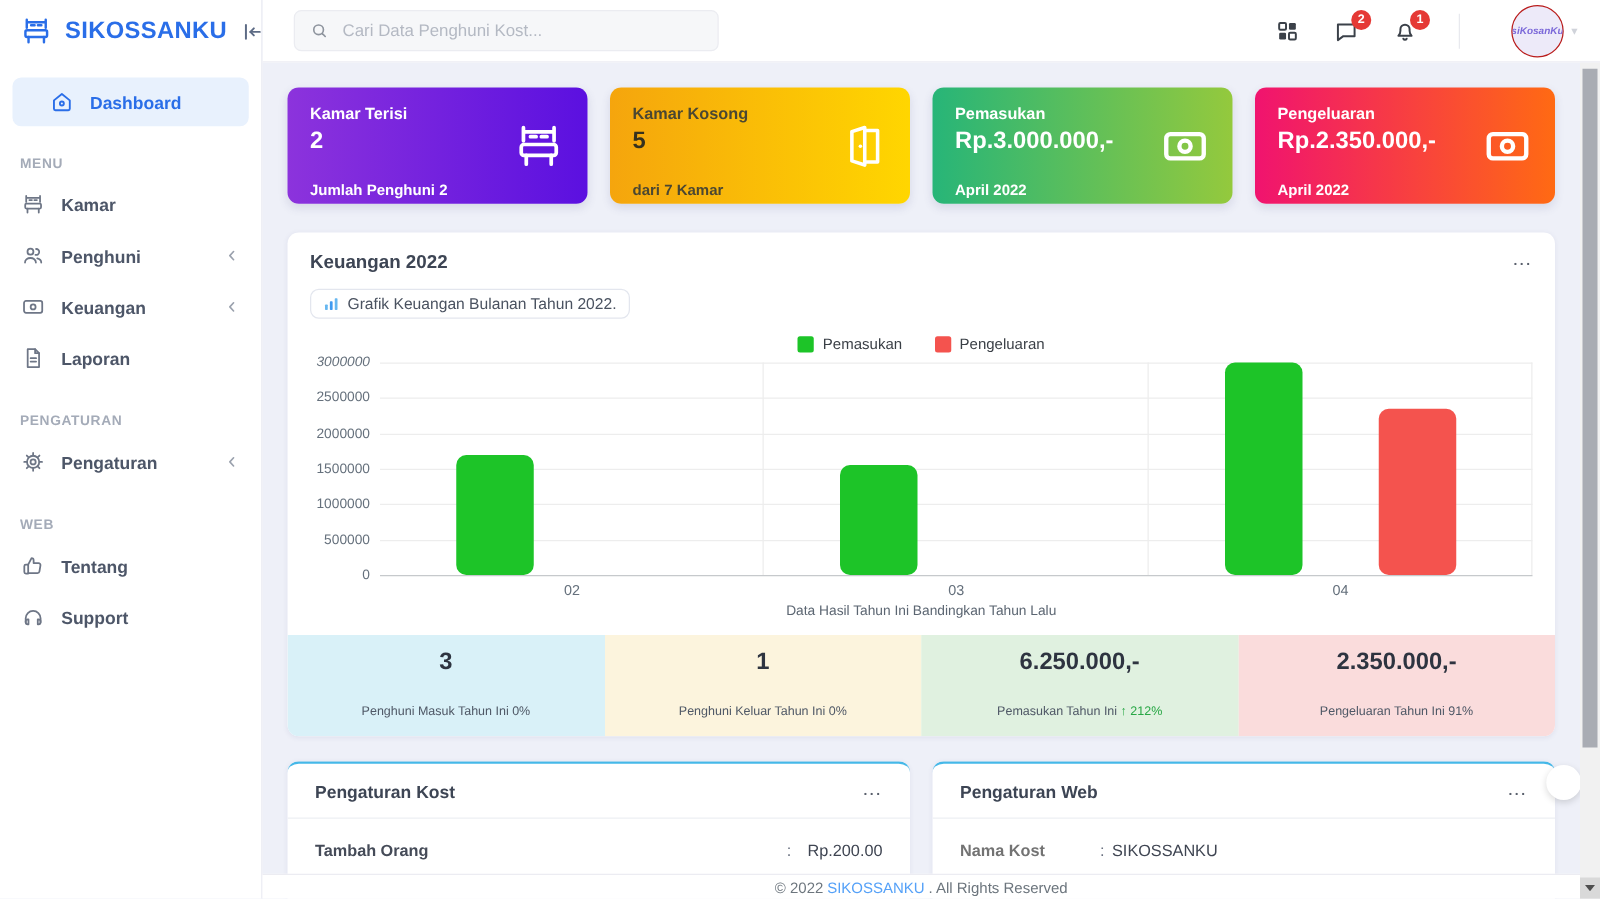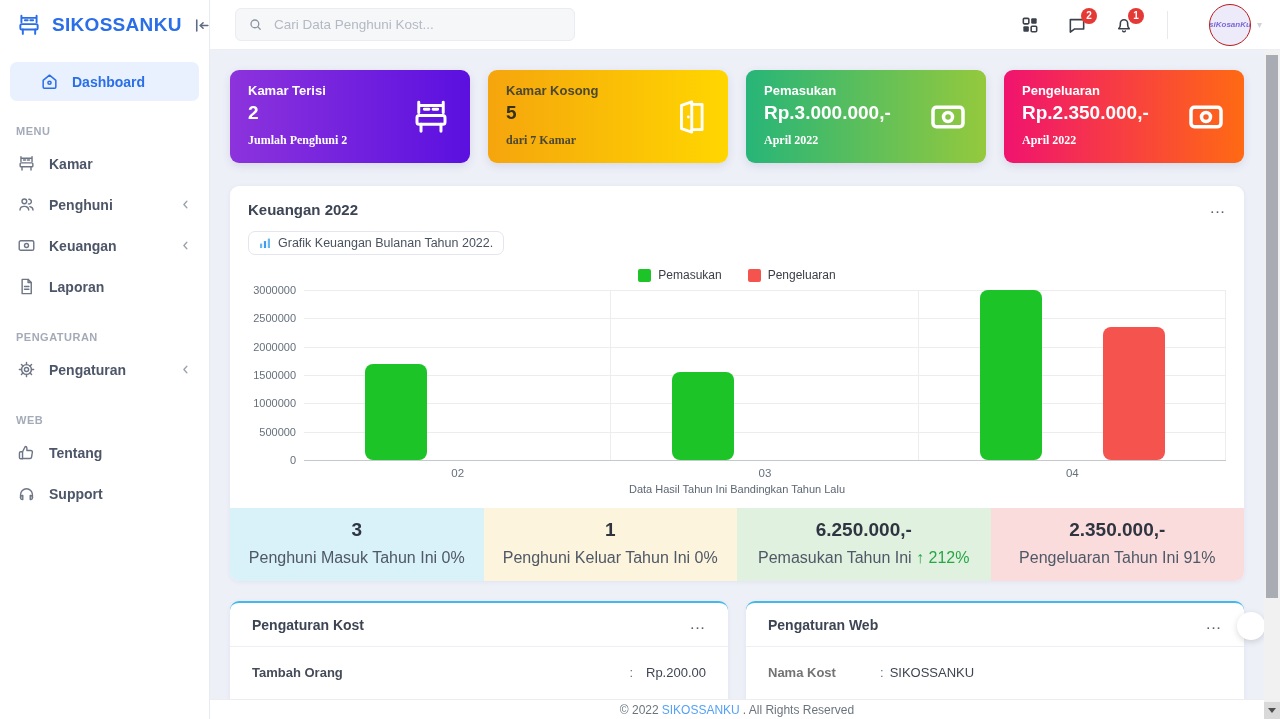--- a/index.html
+++ b/index.html
@@ -43,21 +43,21 @@
            box-sizing:border-box;overflow:hidden;}
   .cards-row{display:flex;gap:18px;}
   .stat-card{flex:1;height:93px;border-radius:9px;padding:13px 18px;box-sizing:border-box;
              position:relative;color:#fff;box-shadow:0 3px 8px rgba(70,70,130,.14);}
   .stat-card.c1{background:linear-gradient(90deg,#8c33dc,#5b10e0);}
   .stat-card.c2{background:linear-gradient(90deg,#f5a50d,#ffd600);color:#4b4732;}
   .stat-card.c3{background:linear-gradient(90deg,#27b578,#94c93d);}
   .stat-card.c4{background:linear-gradient(90deg,#f0136f,#ff6a13);}
   .stat-title{font-size:13px;font-weight:bold;}
   .stat-value{font-size:19px;font-weight:bold;margin-top:4px;}
-  .stat-sub{font-size:12px;margin-top:9px;font-weight:600;font-family:Liberation Serif, serif;}
+  .stat-sub{font-size:12px;margin-top:21px;font-weight:600;}
   .stat-card.c2 .stat-value{color:#35311e;}
   .stat-icon{position:absolute;right:18px;top:50%;transform:translateY(-50%);}
   
   .panel{margin-top:23px;background:#fff;border-radius:9px;box-shadow:0 1px 4px rgba(70,70,130,.08);}
   .panel-head{display:flex;justify-content:space-between;align-items:center;padding:15px 18px 0;}
   .panel-title{font-size:15px;font-weight:bold;color:#3d4554;}
   .more{color:#59606c;font-size:11px;letter-spacing:2px;font-weight:bold;cursor:pointer;line-height:1;}
   .badge-pill{display:inline-flex;align-items:center;gap:7px;margin:13px 0 0 18px;padding:4px 10px;
               border:1px solid #e3e6ee;border-radius:7px;font-size:12.5px;color:#4a5260;background:#fff;cursor:pointer;}
   .legend{display:flex;justify-content:center;gap:26px;margin-top:13px;font-size:12px;color:#3a3f46;}
@@ -77,21 +77,21 @@
   .x-axis{display:flex;margin-top:7px;}
   .x-cell{width:33.333%;text-align:center;font-size:11.5px;color:#65707c;}
   .chart-caption{text-align:center;font-size:11px;color:#5c6672;margin:4px 0 13px;}
   .summary{display:flex;border-radius:0 0 9px 9px;overflow:hidden;}
   .sum-col{flex:1;padding:11px 8px 14px;text-align:center;}
   .sum-col.s1{background:#d9f1f8;}
   .sum-col.s2{background:#fcf4dd;}
   .sum-col.s3{background:#e0f1e0;}
   .sum-col.s4{background:#fadcdc;}
   .sum-value{font-size:19px;font-weight:bold;color:#2e3440;}
-  .sum-label{font-size:16px;color:#4f5866;margin-top:8px;}
+  .sum-label{font-size:10px;color:#4f5866;margin-top:23px;}
   .trend{color:#28a745;}
   
   .bottom-row{display:flex;gap:18px;margin-top:20px;}
   .setting-card{flex:1;background:#fff;border-radius:9px;border-top:2px solid #45b8e8;
                 box-shadow:0 1px 4px rgba(70,70,130,.08);height:150px;box-sizing:border-box;overflow:hidden;}
   .sc-head{display:flex;justify-content:space-between;align-items:center;padding:14px 22px 13px;
            border-bottom:1px solid #edeff4;}
   .sc-title{font-size:14px;font-weight:bold;color:#3d4554;}
   .sc-row{display:flex;align-items:center;padding:18px 22px;font-size:13px;color:#3f4552;}
   .sc-label{font-weight:600;color:#454b58;}
@@ -365,21 +365,21 @@
       </div>
 
     <div class="chart-wrap">
       <div class="y-axis">
           <div class="y-tick" style="top: 100%;">0</div>
           <div class="y-tick" style="top: 83.3333%;">500000</div>
           <div class="y-tick" style="top: 66.6667%;">1000000</div>
           <div class="y-tick" style="top: 50%;">1500000</div>
           <div class="y-tick" style="top: 33.3333%;">2000000</div>
           <div class="y-tick" style="top: 16.6667%;">2500000</div>
-          <div class="y-tick" style="top: 0%;">3000000</div>
+          <div class="y-tick" style="top: 0%; font-style: italic;">3000000</div>
         </div>
       <div class="plot-col">
         <div class="plot">
             <div class="grid-h base" style="top: 100%;"></div>
             <div class="grid-h" style="top: 83.3333%;"></div>
             <div class="grid-h" style="top: 66.6667%;"></div>
             <div class="grid-h" style="top: 50%;"></div>
             <div class="grid-h" style="top: 33.3333%;"></div>
             <div class="grid-h" style="top: 16.6667%;"></div>
             <div class="grid-h" style="top: 0%;"></div>

